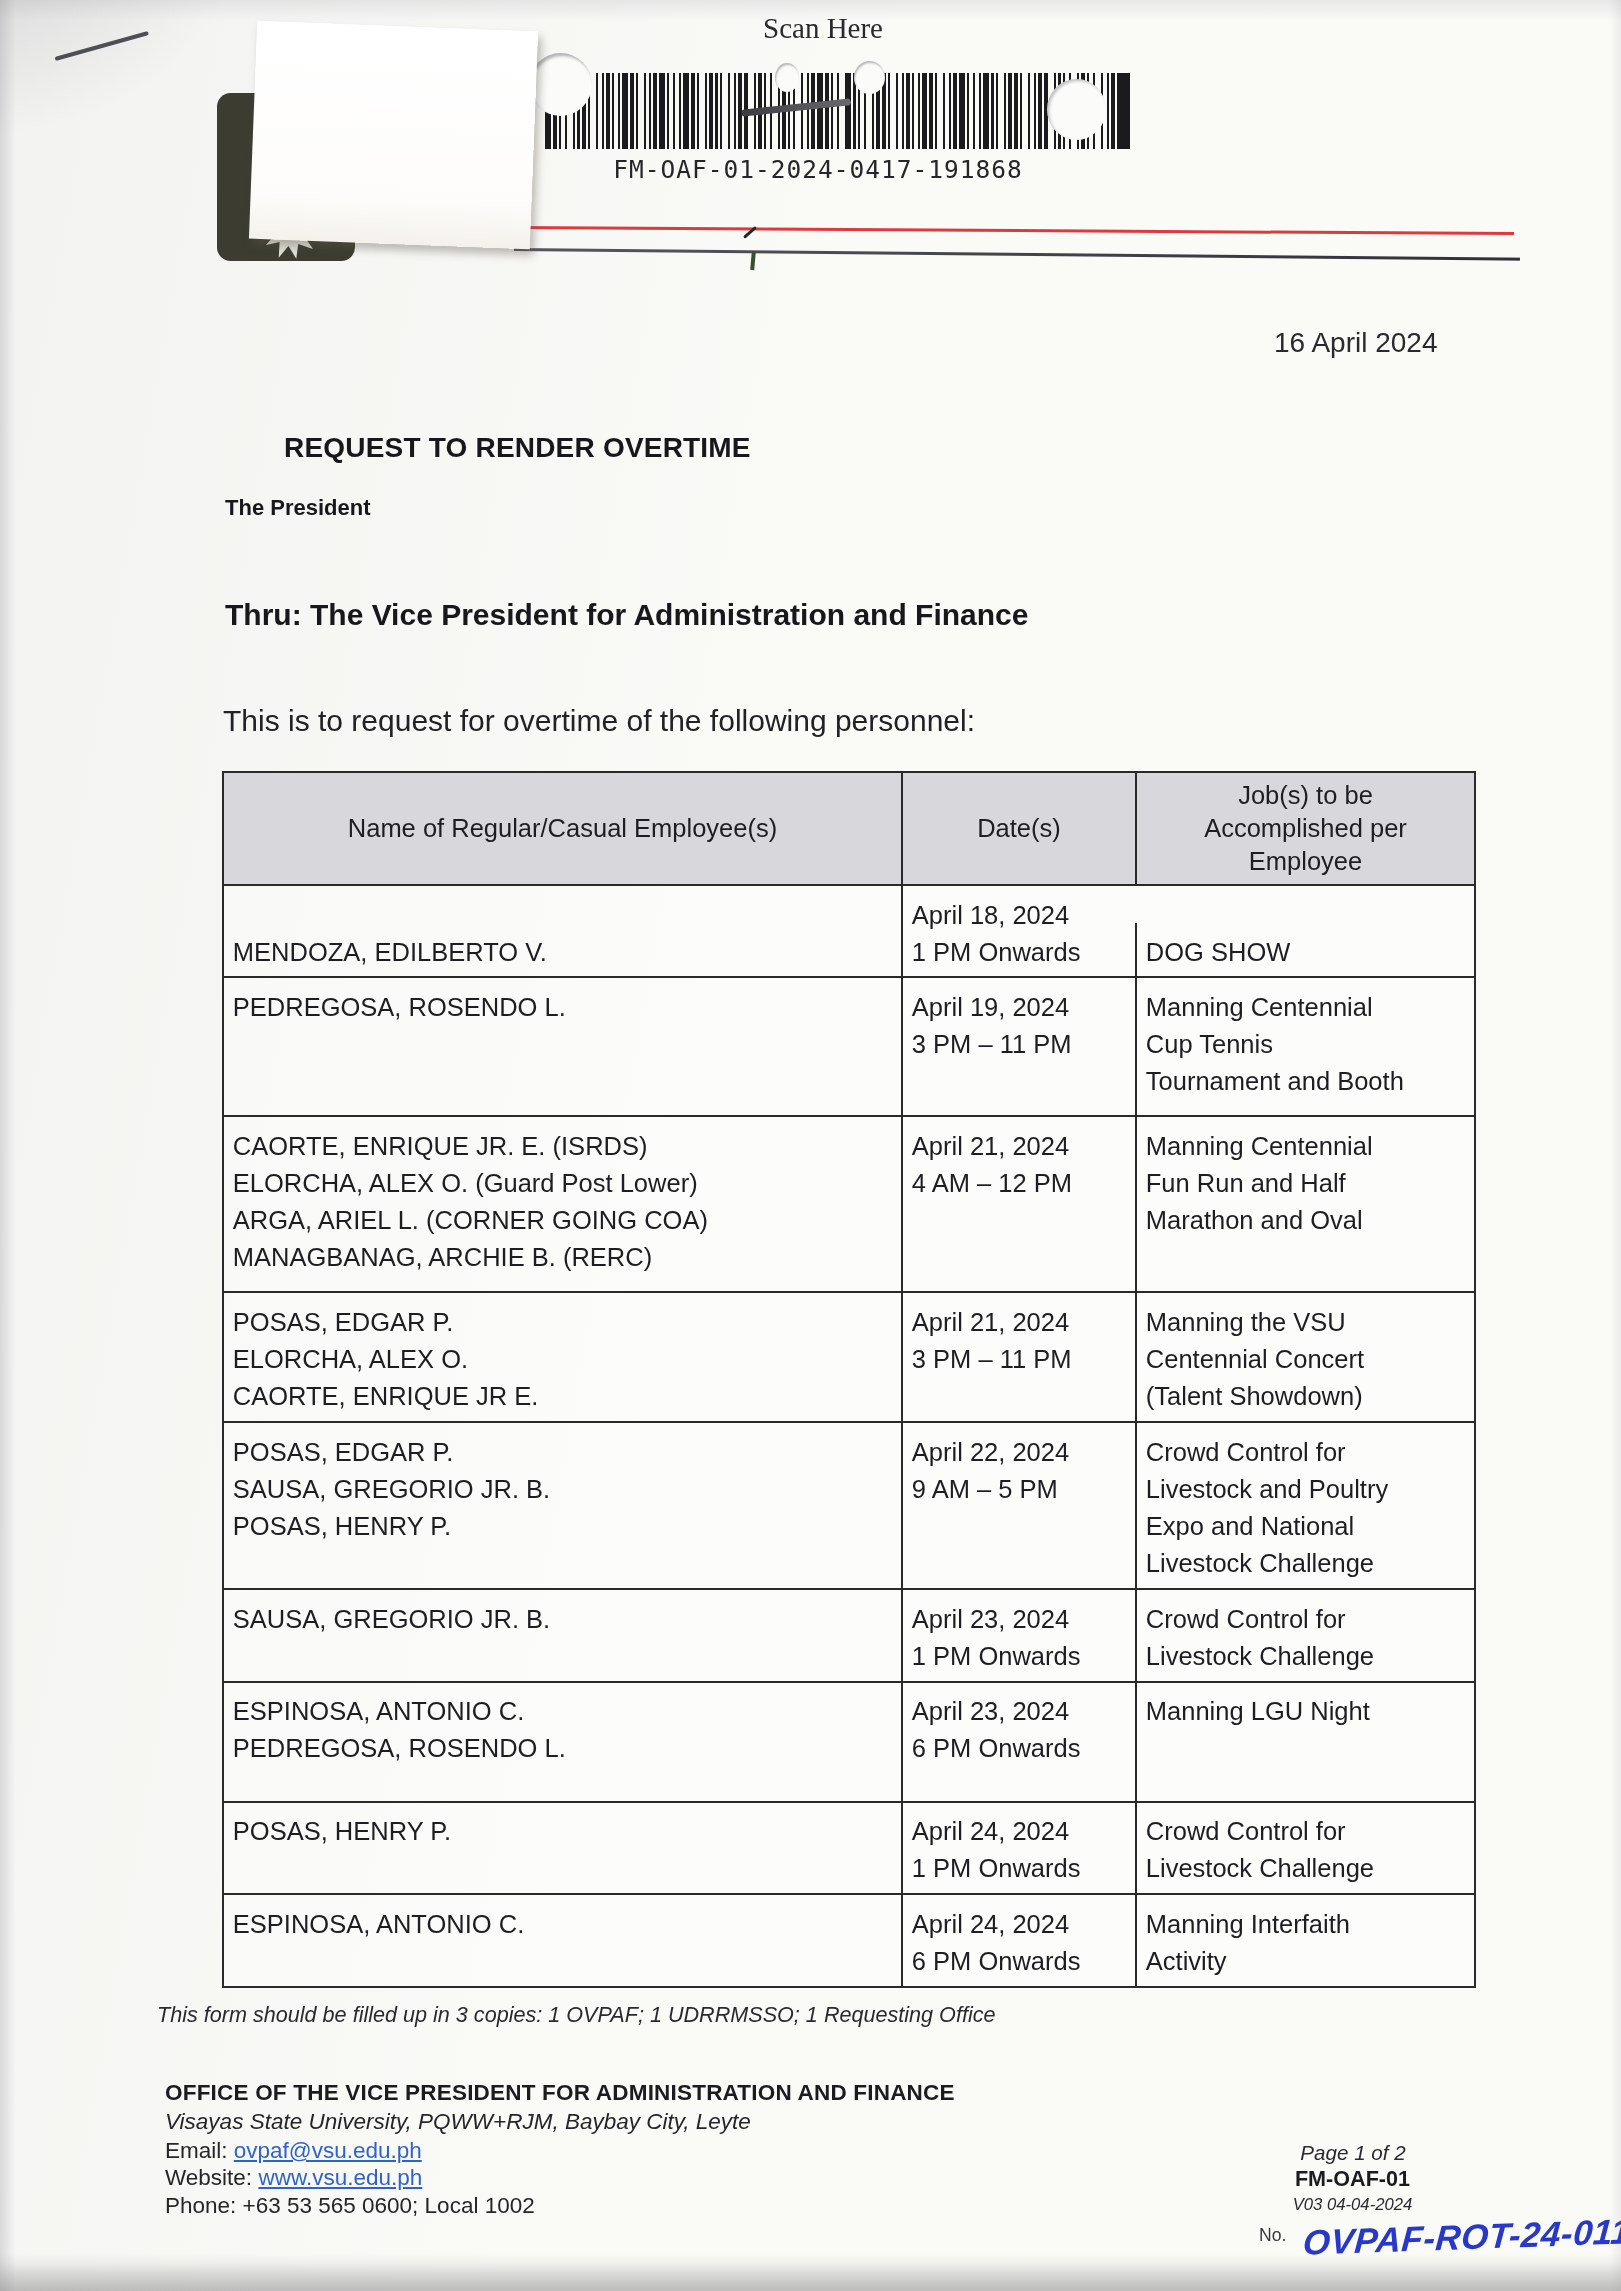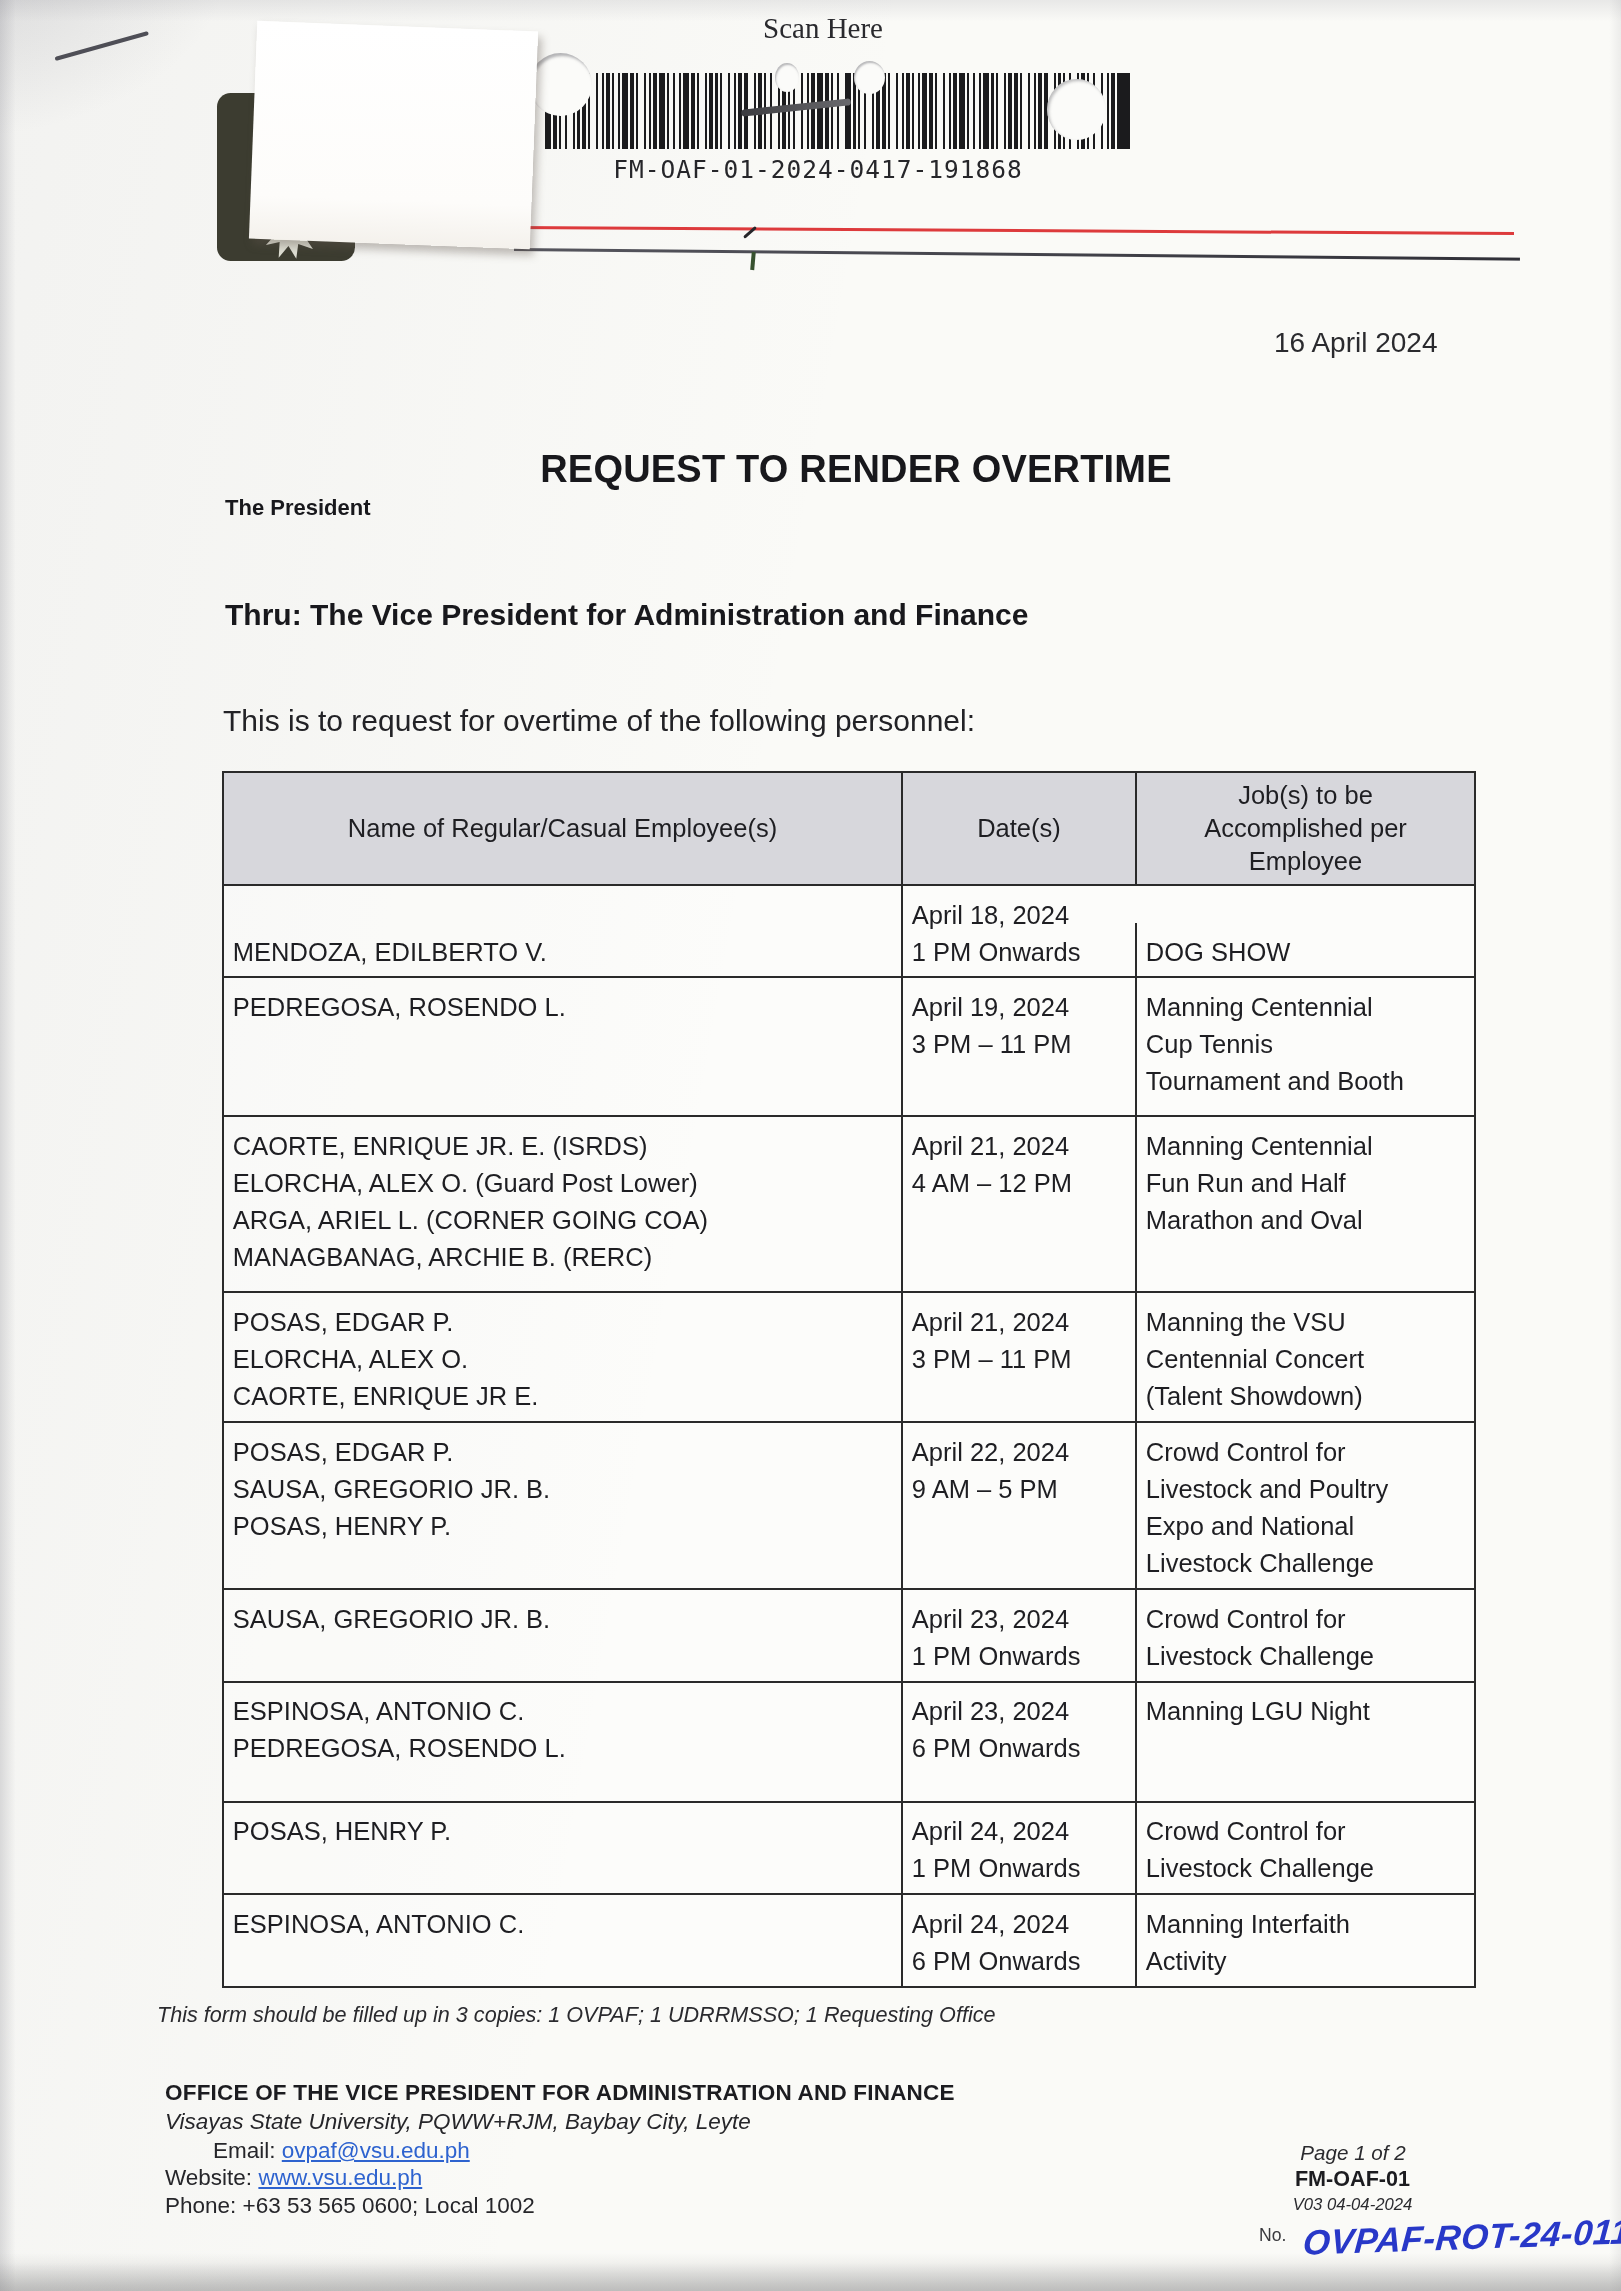--- a/index.html
+++ b/index.html
@@ -41,22 +41,22 @@
             background:linear-gradient(90deg,#56565e,#303038);transform:rotate(0.55deg);transform-origin:left center;
             filter:blur(0.4px);}
   .tickblack{position:absolute;left:742px;top:231px;width:15.7px;height:2.9px;background:#26262a;
              transform:rotate(-42deg);border-radius:2px;}
   .tickgreen{position:absolute;left:751px;top:252px;width:3.9px;height:17.6px;background:#37512f;transform:rotate(5deg);}
   .sticker{position:absolute;left:253px;top:25.5px;width:281px;height:218px;
            background:linear-gradient(180deg,#ffffff 0%,#fdfcfa 80%,#f4f1ec 100%);
            transform:rotate(2.2deg);box-shadow:3.9px 5.9px 8.8px rgba(95,85,75,.38);}
   .docdate{position:absolute;left:1274px;top:327px;font-size:28px;color:#2a2a2e;}
   
-  .title{position:absolute;left:284px;top:432px;width:1112px;margin:16px;text-align:center;
-         font-size:38px;font-weight:bold;color:#18181c;letter-spacing:0.2px;}
+  .title{position:absolute;left:284px;top:432px;width:1112px;margin:0;
+         font-size:28px;font-weight:bold;color:#18181c;letter-spacing:0.2px;}
   .addressee{position:absolute;left:225px;top:495px;font-size:22px;font-weight:bold;color:#18181c;}
   .thru{position:absolute;left:225px;top:598px;font-size:30px;font-weight:bold;color:#18181c;}
   .intro{position:absolute;left:223px;top:704px;font-size:30px;color:#222226;}
   
   .ottable{position:absolute;left:222px;top:771px;width:1254px;box-sizing:border-box;
            border:2.9px solid #2a2a2a;background:rgba(255,255,255,.35);}
   .trow{display:flex;box-sizing:border-box;border-bottom:2px solid #2a2a2a;}
   .trow:last-child{border-bottom:none;}
   .trow.thead{background:#d7d7dc;border-bottom:2.9px solid #2a2a2a;}
   .cell{box-sizing:border-box;padding:10.8px 7.8px 5.9px 8.8px;font-size:25.5px;line-height:37px;color:#1e1e22;}
@@ -64,21 +64,21 @@
   .c1{width:677px;}
   .c2{width:234px;}
   .c3{flex:1;}
   .thead .cell{display:flex;flex-direction:column;justify-content:center;align-items:center;
                text-align:center;line-height:33px;padding:5.9px 3.9px;}
   
   .note{position:absolute;left:157px;top:2002px;font-size:21.6px;font-style:italic;color:#2a2a2e;}
   .office{position:absolute;left:165px;top:2080px;font-size:22.5px;font-weight:bold;color:#1c1c20;letter-spacing:0.2px;}
   .address{position:absolute;left:165px;top:2109px;font-size:22.5px;color:#26262a;font-style:italic;}
   .contact{position:absolute;left:165px;font-size:22.5px;color:#26262a;}
-  .email-line{top:2138px;margin-left:48px;}
+  .email-line{top:2138px;}
   .website-line{top:2165px;}
   .phone-line{top:2193px;}
   .link{color:#2e63cf;text-decoration:underline;}
   .pageno{position:absolute;left:1292px;top:2141px;width:122px;text-align:center;
           font-size:20.6px;font-style:italic;color:#2a2a2e;}
   .formcode{position:absolute;left:1290px;top:2166px;width:125px;text-align:center;
             font-size:21.6px;font-weight:bold;color:#1c1c20;}
   .version{position:absolute;left:1286px;top:2195px;width:133px;text-align:center;
            font-size:16.7px;font-style:italic;color:#2a2a2e;}
   .no-line{position:absolute;left:1259px;top:2217px;white-space:nowrap;}

